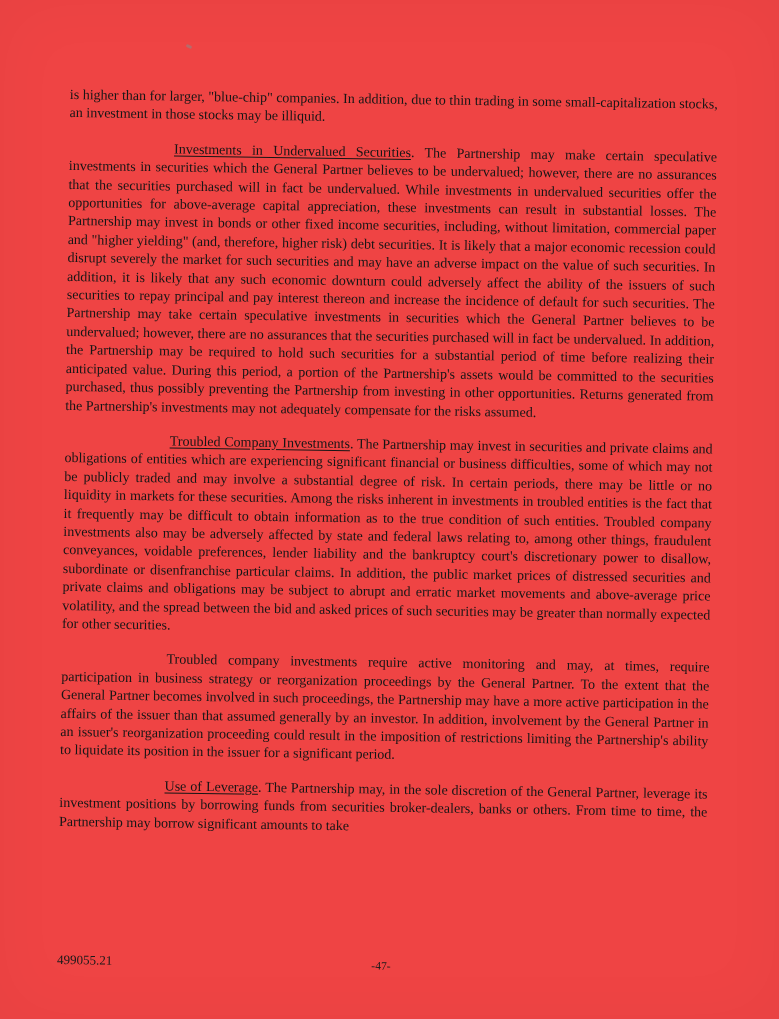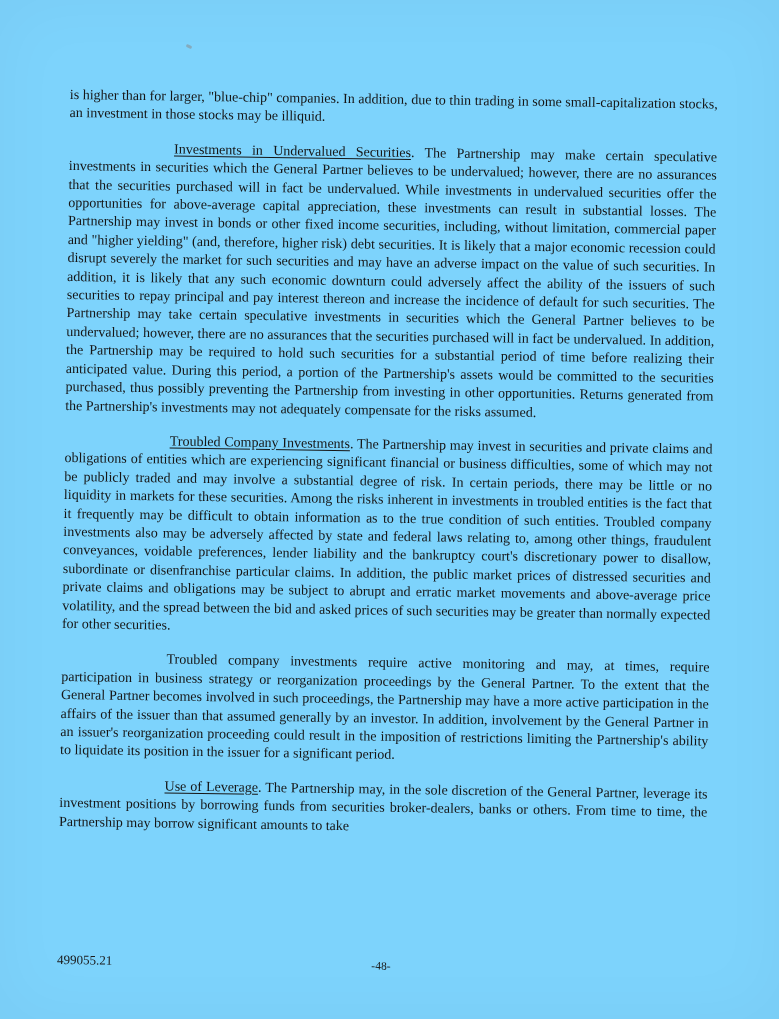--- a/index.html
+++ b/index.html
@@ -11,21 +11,21 @@
     height: 1019px;
     background: #ffffff;
     overflow: hidden;
     position: relative;
     font-family: "Liberation Serif", serif;
     color: #141414;
   }
   .page {
     position: absolute;
     inset: 0;
-    background: #7dd3fc;
+    background: #ef4444;
     box-shadow: inset 0 0 70px rgba(0,0,0,0.035);
   }
   .speck {
     position: absolute;
     left: 186px;
     top: 45px;
     width: 6px;
     height: 3px;
     background: #8a8a8a;
     opacity: 0.55;
@@ -96,17 +96,17 @@
     <p class="para indent"><span class="heading">Troubled Company Investments</span><span>.</span>
       <span>The Partnership may invest in securities and private claims and obligations of entities which are experiencing significant financial or business difficulties, some of which may not be publicly traded and may involve a substantial degree of risk.  In certain periods, there may be little or no liquidity in markets for these securities.  Among the risks inherent in investments in troubled entities is the fact that it frequently may be difficult to obtain information as to the true condition of such entities.  Troubled company investments also may be adversely affected by state and federal laws relating to, among other things, fraudulent conveyances, voidable preferences, lender liability and the bankruptcy court's discretionary power to disallow, subordinate or disenfranchise particular claims.  In addition, the public market prices of distressed securities and private claims and obligations may be subject to abrupt and erratic market movements and above-average price volatility, and the spread between the bid and asked prices of such securities may be greater than normally expected for other securities.</span></p>
 
     <p class="para indent extra-gap"><span>Troubled company investments require active monitoring and may, at times, require participation in business strategy or reorganization proceedings by the General Partner.  To the extent that the General Partner becomes involved in such proceedings, the Partnership may have a more active participation in the affairs of the issuer than that assumed generally by an investor.  In addition, involvement by the General Partner in an issuer's reorganization proceeding could result in the imposition of restrictions limiting the Partnership's ability to liquidate its position in the issuer for a significant period.</span></p>
 
     <p class="para indent"><span class="heading">Use of Leverage</span><span>.</span>
       <span>The Partnership may, in the sole discretion of the General Partner, leverage its investment positions by borrowing funds from securities broker-dealers, banks or others.  From time to time, the Partnership may borrow significant amounts to take</span></p>
 
     <div class="footer">
       <span class="docnum">499055.21</span>
-      <span class="pagenum">-48-</span>
+      <span class="pagenum">-47-</span>
     </div>
 
   </div>
 </div>
 
 </body></html>

